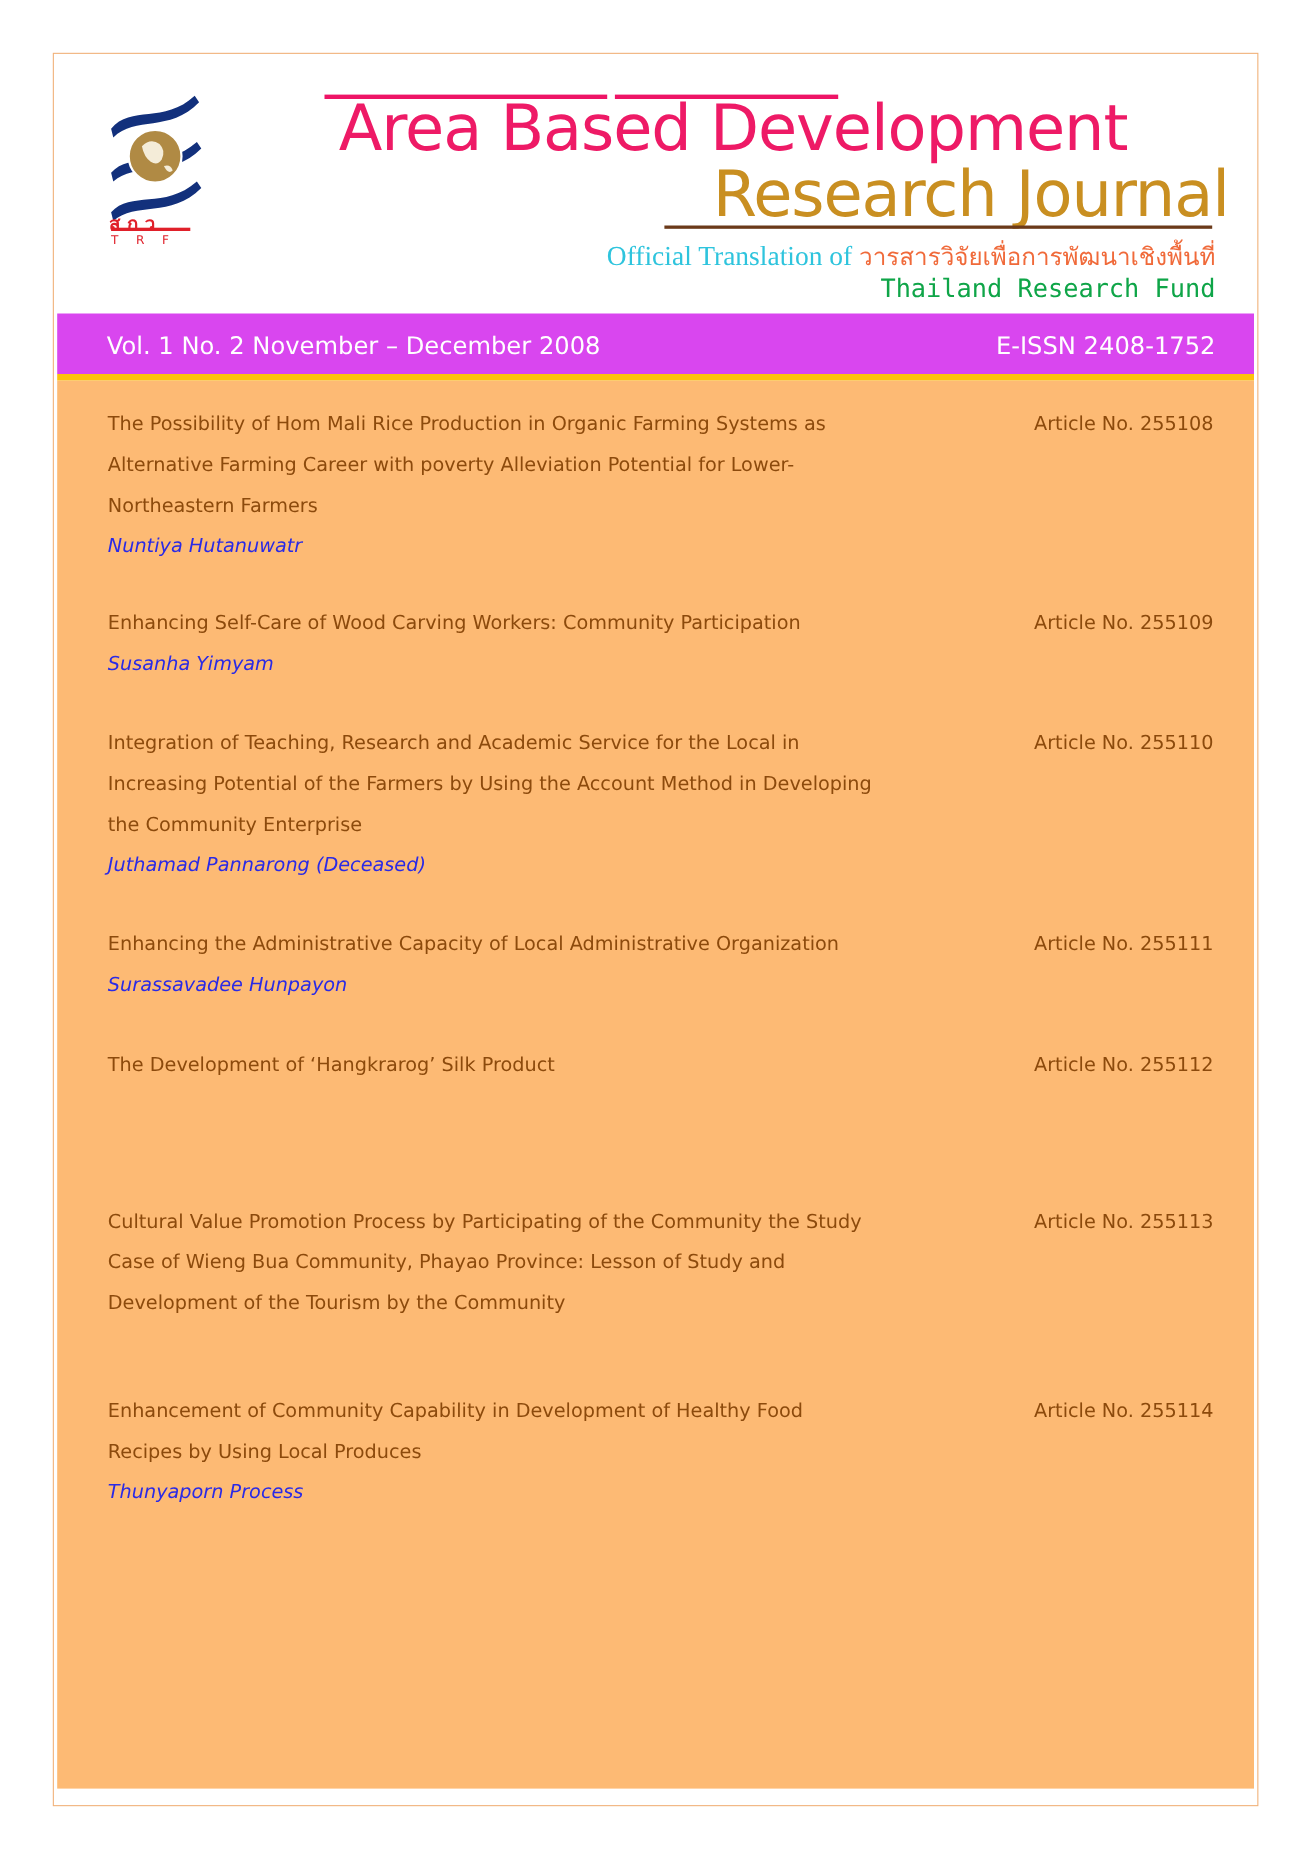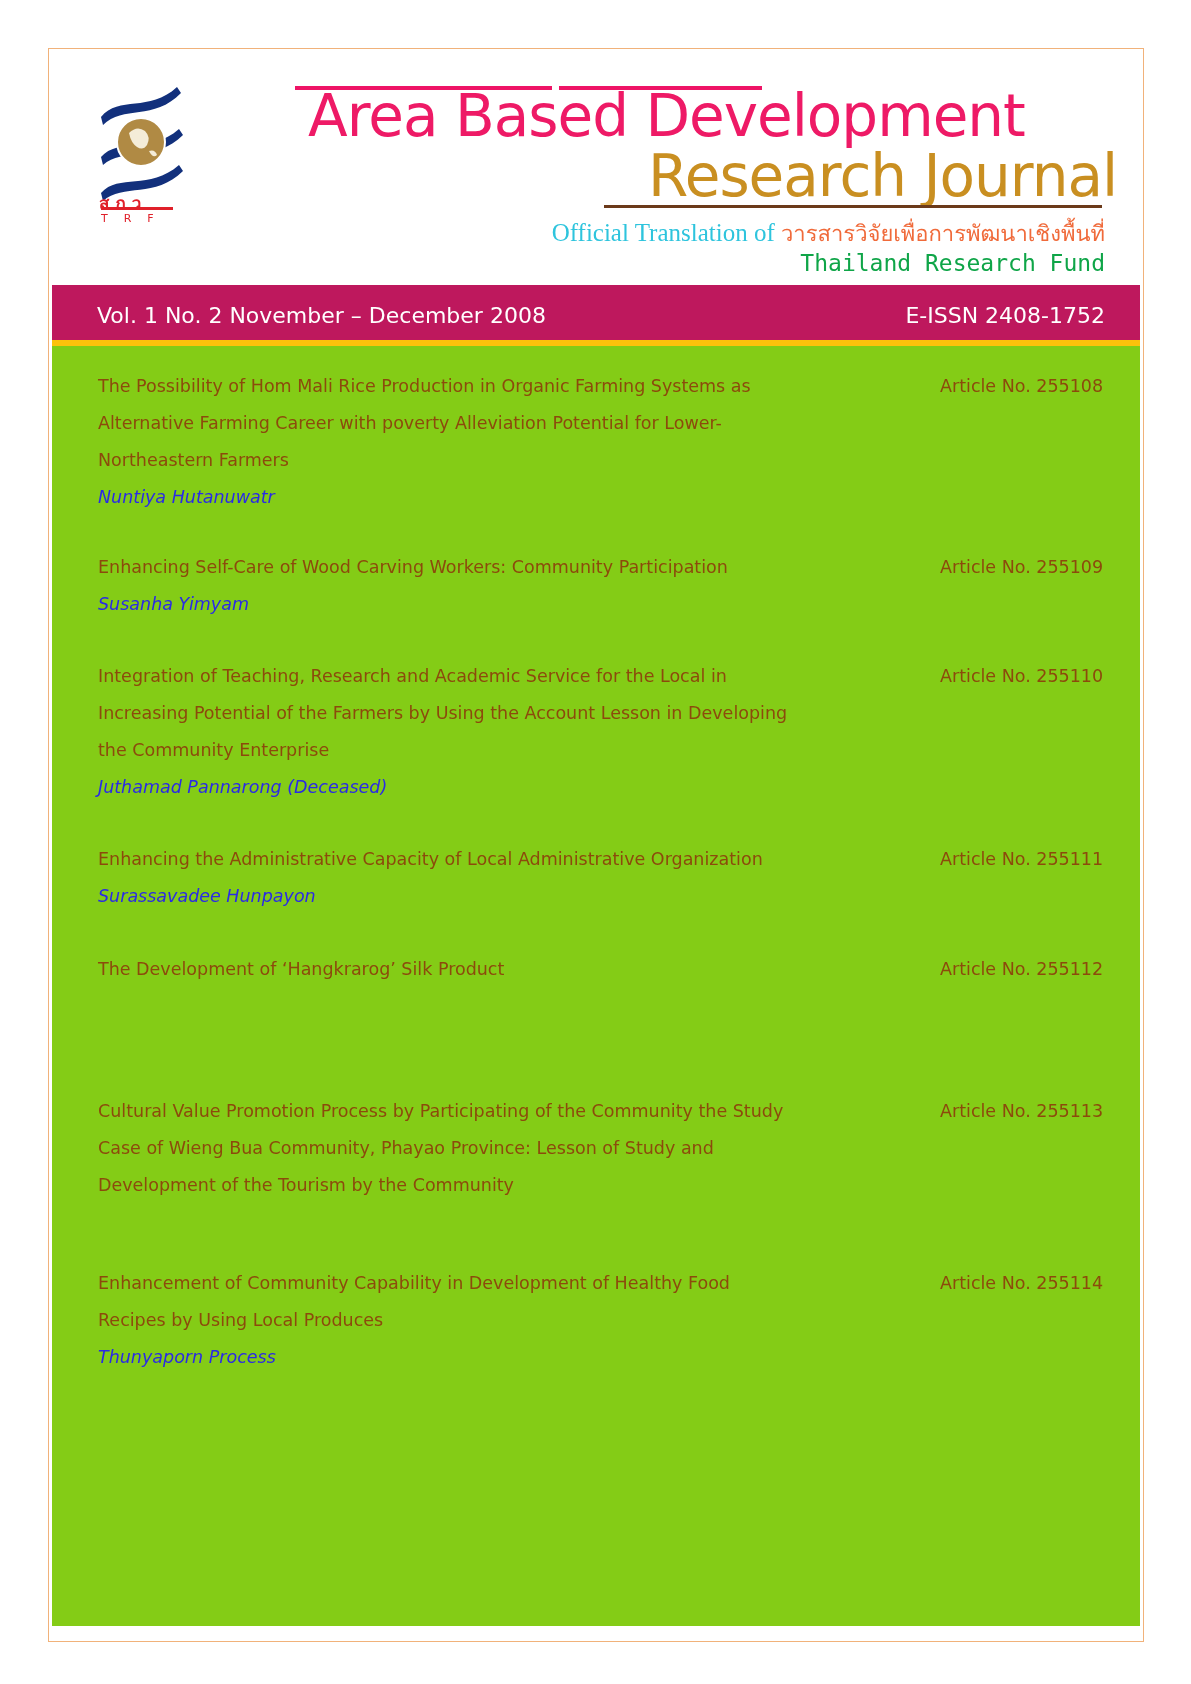--- a/index.html
+++ b/index.html
@@ -6,25 +6,25 @@
     body { width: 1191px; height: 1684px; position: relative; overflow: hidden; font-family: "DejaVu Sans", sans-serif; }
     .page-frame { position: absolute; left: 48px; top: 48px; width: 1096px; height: 1594px; border: 1px solid #f1b27a; box-sizing: border-box; background: #fff; }
     .logo { position: absolute; left: 99px; top: 85px; width: 95px; height: 150px; }
     .title-topline { position: absolute; top: 86px; height: 4px; background: #ee1466; }
     .title-line1 { position: absolute; left: 308px; top: 85px; font-family: "DejaVu Sans", sans-serif; font-size: 58px; color: #ee1a66; letter-spacing: -1px; line-height: 1.1; white-space: nowrap; }
     .title-line2 { position: absolute; left: 617px; top: 145px; font-family: "DejaVu Sans", sans-serif; font-size: 58px; color: #c98f21; letter-spacing: -1px; line-height: 1.1; white-space: nowrap; margin-left: 31px; }
     .title-underline { position: absolute; left: 604px; top: 205px; width: 498px; height: 3px; background: #6b3a1a; }
     .subtitle { position: absolute; right: 86px; top: 216px; font-size: 25px; color: #2ec4dd; white-space: nowrap; font-family: Liberation Serif, serif; }
     .subtitle .thai { color: #f06a3a; font-size: 22px; }
     .fund { position: absolute; right: 86px; top: 250px; font-family: "DejaVu Sans Mono", monospace; font-size: 23px; color: #0fa548; white-space: nowrap; }
-    .band { position: absolute; left: 52px; top: 285px; width: 1088px; height: 55px; background: #be185d; }
+    .band { position: absolute; left: 52px; top: 285px; width: 1088px; height: 55px; background: #d946ef; }
     .band-stripe { position: absolute; left: 52px; top: 340px; width: 1088px; height: 6px; background: #fdc20b; }
     .band .vol { position: absolute; left: 45px; top: 18px; font-size: 22px; color: #ffffff; white-space: nowrap; }
     .band .issn { position: absolute; right: 35px; top: 18px; font-size: 22px; color: #ffffff; white-space: nowrap; }
-    .content { position: absolute; left: 52px; top: 346px; width: 1088px; height: 1280px; background: #84cc16; }
+    .content { position: absolute; left: 52px; top: 346px; width: 1088px; height: 1280px; background: #fdba74; }
     .article { position: absolute; left: 46px; width: 1000px; }
     .article .title { width: 700px; font-size: 17.5px; line-height: 37px; color: #8c4a0c; }
     .article .author { font-size: 17.5px; line-height: 37px; color: #2a2ae6; font-style: italic; }
     .article .num { position: absolute; left: 842px; top: 0; font-size: 17.5px; line-height: 37px; color: #8c4a0c; white-space: nowrap; }
   </style>
 </head>
 <body>
 
 <div class="page-frame"></div>
 
@@ -63,21 +63,21 @@
     <div class="title">The Possibility of Hom Mali Rice Production in Organic Farming Systems as Alternative Farming Career with poverty Alleviation Potential for Lower-Northeastern Farmers</div>
     <div class="author">Nuntiya Hutanuwatr</div>
     <div class="num">Article No. 255108</div>
   </div>
   <div class="article" style="top:203px;">
     <div class="title">Enhancing Self-Care of Wood Carving Workers: Community Participation</div>
     <div class="author">Susanha Yimyam</div>
     <div class="num">Article No. 255109</div>
   </div>
   <div class="article" style="top:312px;">
-    <div class="title">Integration of Teaching, Research and Academic Service for the Local in Increasing Potential of the Farmers by Using the Account Lesson in Developing the Community Enterprise</div>
+    <div class="title">Integration of Teaching, Research and Academic Service for the Local in Increasing Potential of the Farmers by Using the Account Method in Developing the Community Enterprise</div>
     <div class="author">Juthamad Pannarong (Deceased)</div>
     <div class="num">Article No. 255110</div>
   </div>
   <div class="article" style="top:495px;">
     <div class="title" style="width:740px;">Enhancing the Administrative Capacity of Local Administrative Organization</div>
     <div class="author">Surassavadee Hunpayon</div>
     <div class="num">Article No. 255111</div>
   </div>
   <div class="article" style="top:605px;">
     <div class="title">The Development of ‘Hangkrarog’ Silk Product</div>

